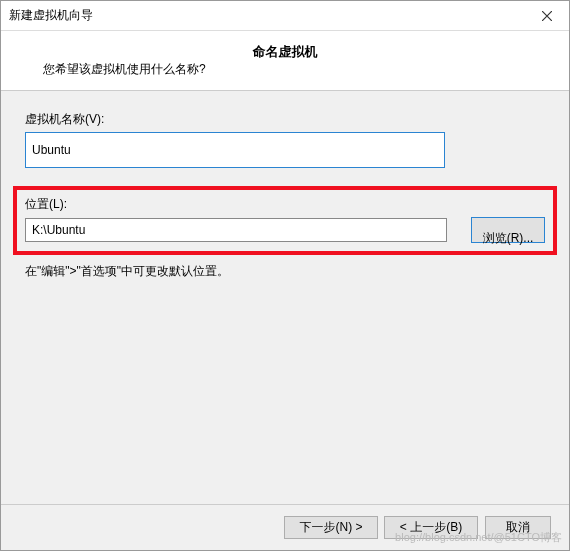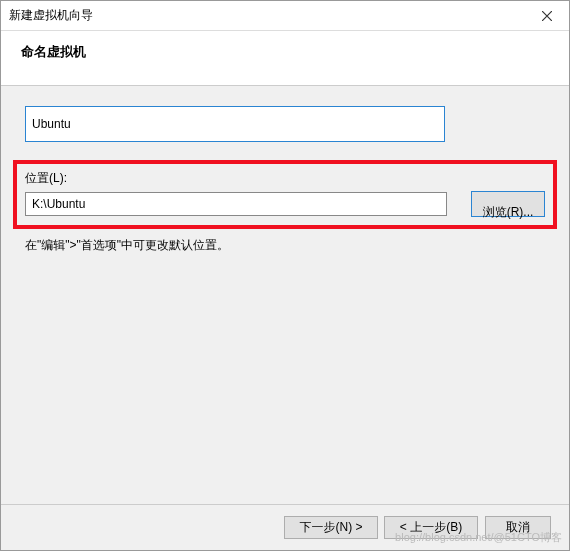--- a/index.html
+++ b/index.html
@@ -33,21 +33,21 @@
     align-items: center;
     justify-content: center;
     font-size: 14px;
     font-family: sans-serif;
   }
   .header {
     padding: 12px 20px 12px 20px;
     background: #fff;
     border-bottom: 1px solid #ccc;
   }
-  .header .heading { font-weight: bold; font-size: 13px; margin-bottom: 12px; }
+  .header .heading { font-weight: bold; font-size: 13px; margin-bottom: 0; text-align: center; }
   .header .subheading { font-size: 12px; padding-left: 22px; }
   .content {
     flex: 1;
     background: #f0f0f0;
     padding: 20px 24px;
     position: relative;
   }
   .field-label { font-size: 12px; margin-bottom: 4px; }
   .text-input {
     width: 420px;
@@ -126,23 +126,25 @@
       <span>
         <svg width="10" height="10" viewBox="0 0 10 10">
             <path d="M0 0 L10 10 M10 0 L0 10" stroke="#333" stroke-width="1.2"></path>
           </svg>
       </span>
     </div>
   </div>
 
   <div class="header">
     <div class="heading">命名虚拟机</div>
+    <div class="subheading">您希望该虚拟机使用什么名称?</div>
   </div>
 
   <div class="content">
+    <div class="field-label">虚拟机名称(V):</div>
     <input class="text-input" type="text" value="Ubuntu" style="">
 
     <div class="highlight-box">
       <div class="field-label">位置(L):</div>
       <div class="loc-row">
         <input class="loc-input" type="text" value="K:\Ubuntu" style="">
         <button class="browse-btn">浏览(R)...</button>
       </div>
     </div>
 

